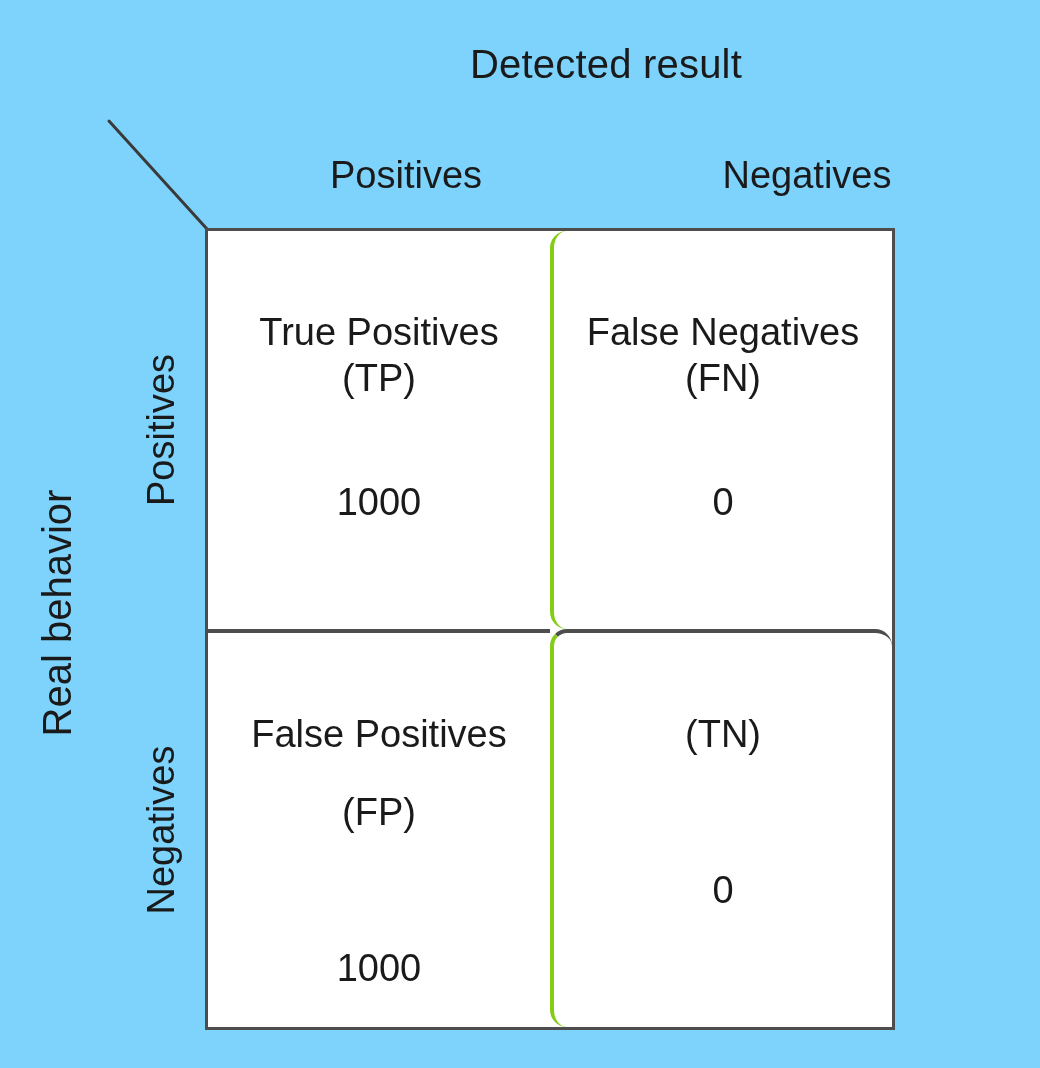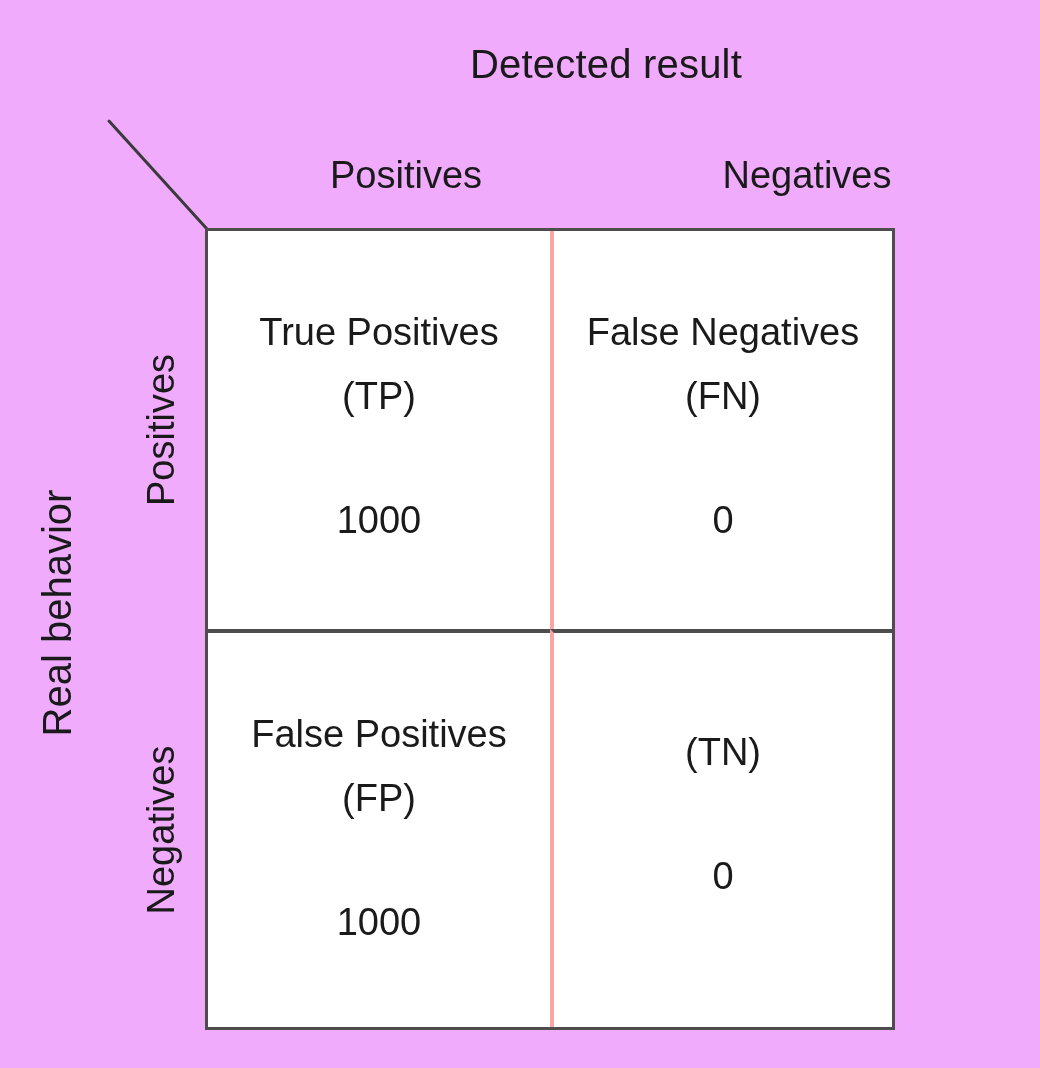--- a/index.html
+++ b/index.html
@@ -10,21 +10,21 @@
   }
   body {
     font-family: "Liberation Sans", sans-serif;
     color: #1a1a1a;
     -webkit-font-smoothing: antialiased;
   }
   #canvas {
     position: relative;
     width: 1040px;
     height: 1068px;
-    background: #f0abfc;
+    background: #7dd3fc;
     overflow: hidden;
   }
 
   
   .top-title {
     position: absolute;
     left: 205px;
     top: 40px;
     width: 802px;
     text-align: center;
@@ -98,35 +98,34 @@
   .cell {
     position: relative;
     box-sizing: border-box;
     display: flex;
     flex-direction: column;
     align-items: center;
     justify-content: flex-start;
     padding-top: 78px;
     background: #ffffff;
   }
-  .cell.col1 { border-left: 4px solid #fca5a5; }
-  .cell.row1 { border-top: 4px solid #4d4d4d; }
+  .cell.col1 { border-left: 4px solid #84cc16; border-radius: 17px; }
+  .cell.row1 { border-top: 4px solid #4d4d4d; gap: 32px; }
 
   .cell-name {
     font-size: 38px;
     line-height: 46px;
     text-align: center;
     white-space: nowrap;
   }
   .cell-abbr {
     font-size: 38px;
     line-height: 46px;
     text-align: center;
     white-space: nowrap;
-    margin-top: 18px;
   }
   .cell-value {
     margin-top: 78px;
     font-size: 38px;
     line-height: 46px;
     text-align: center;
     white-space: nowrap;
   }
 </style>
 </head>

